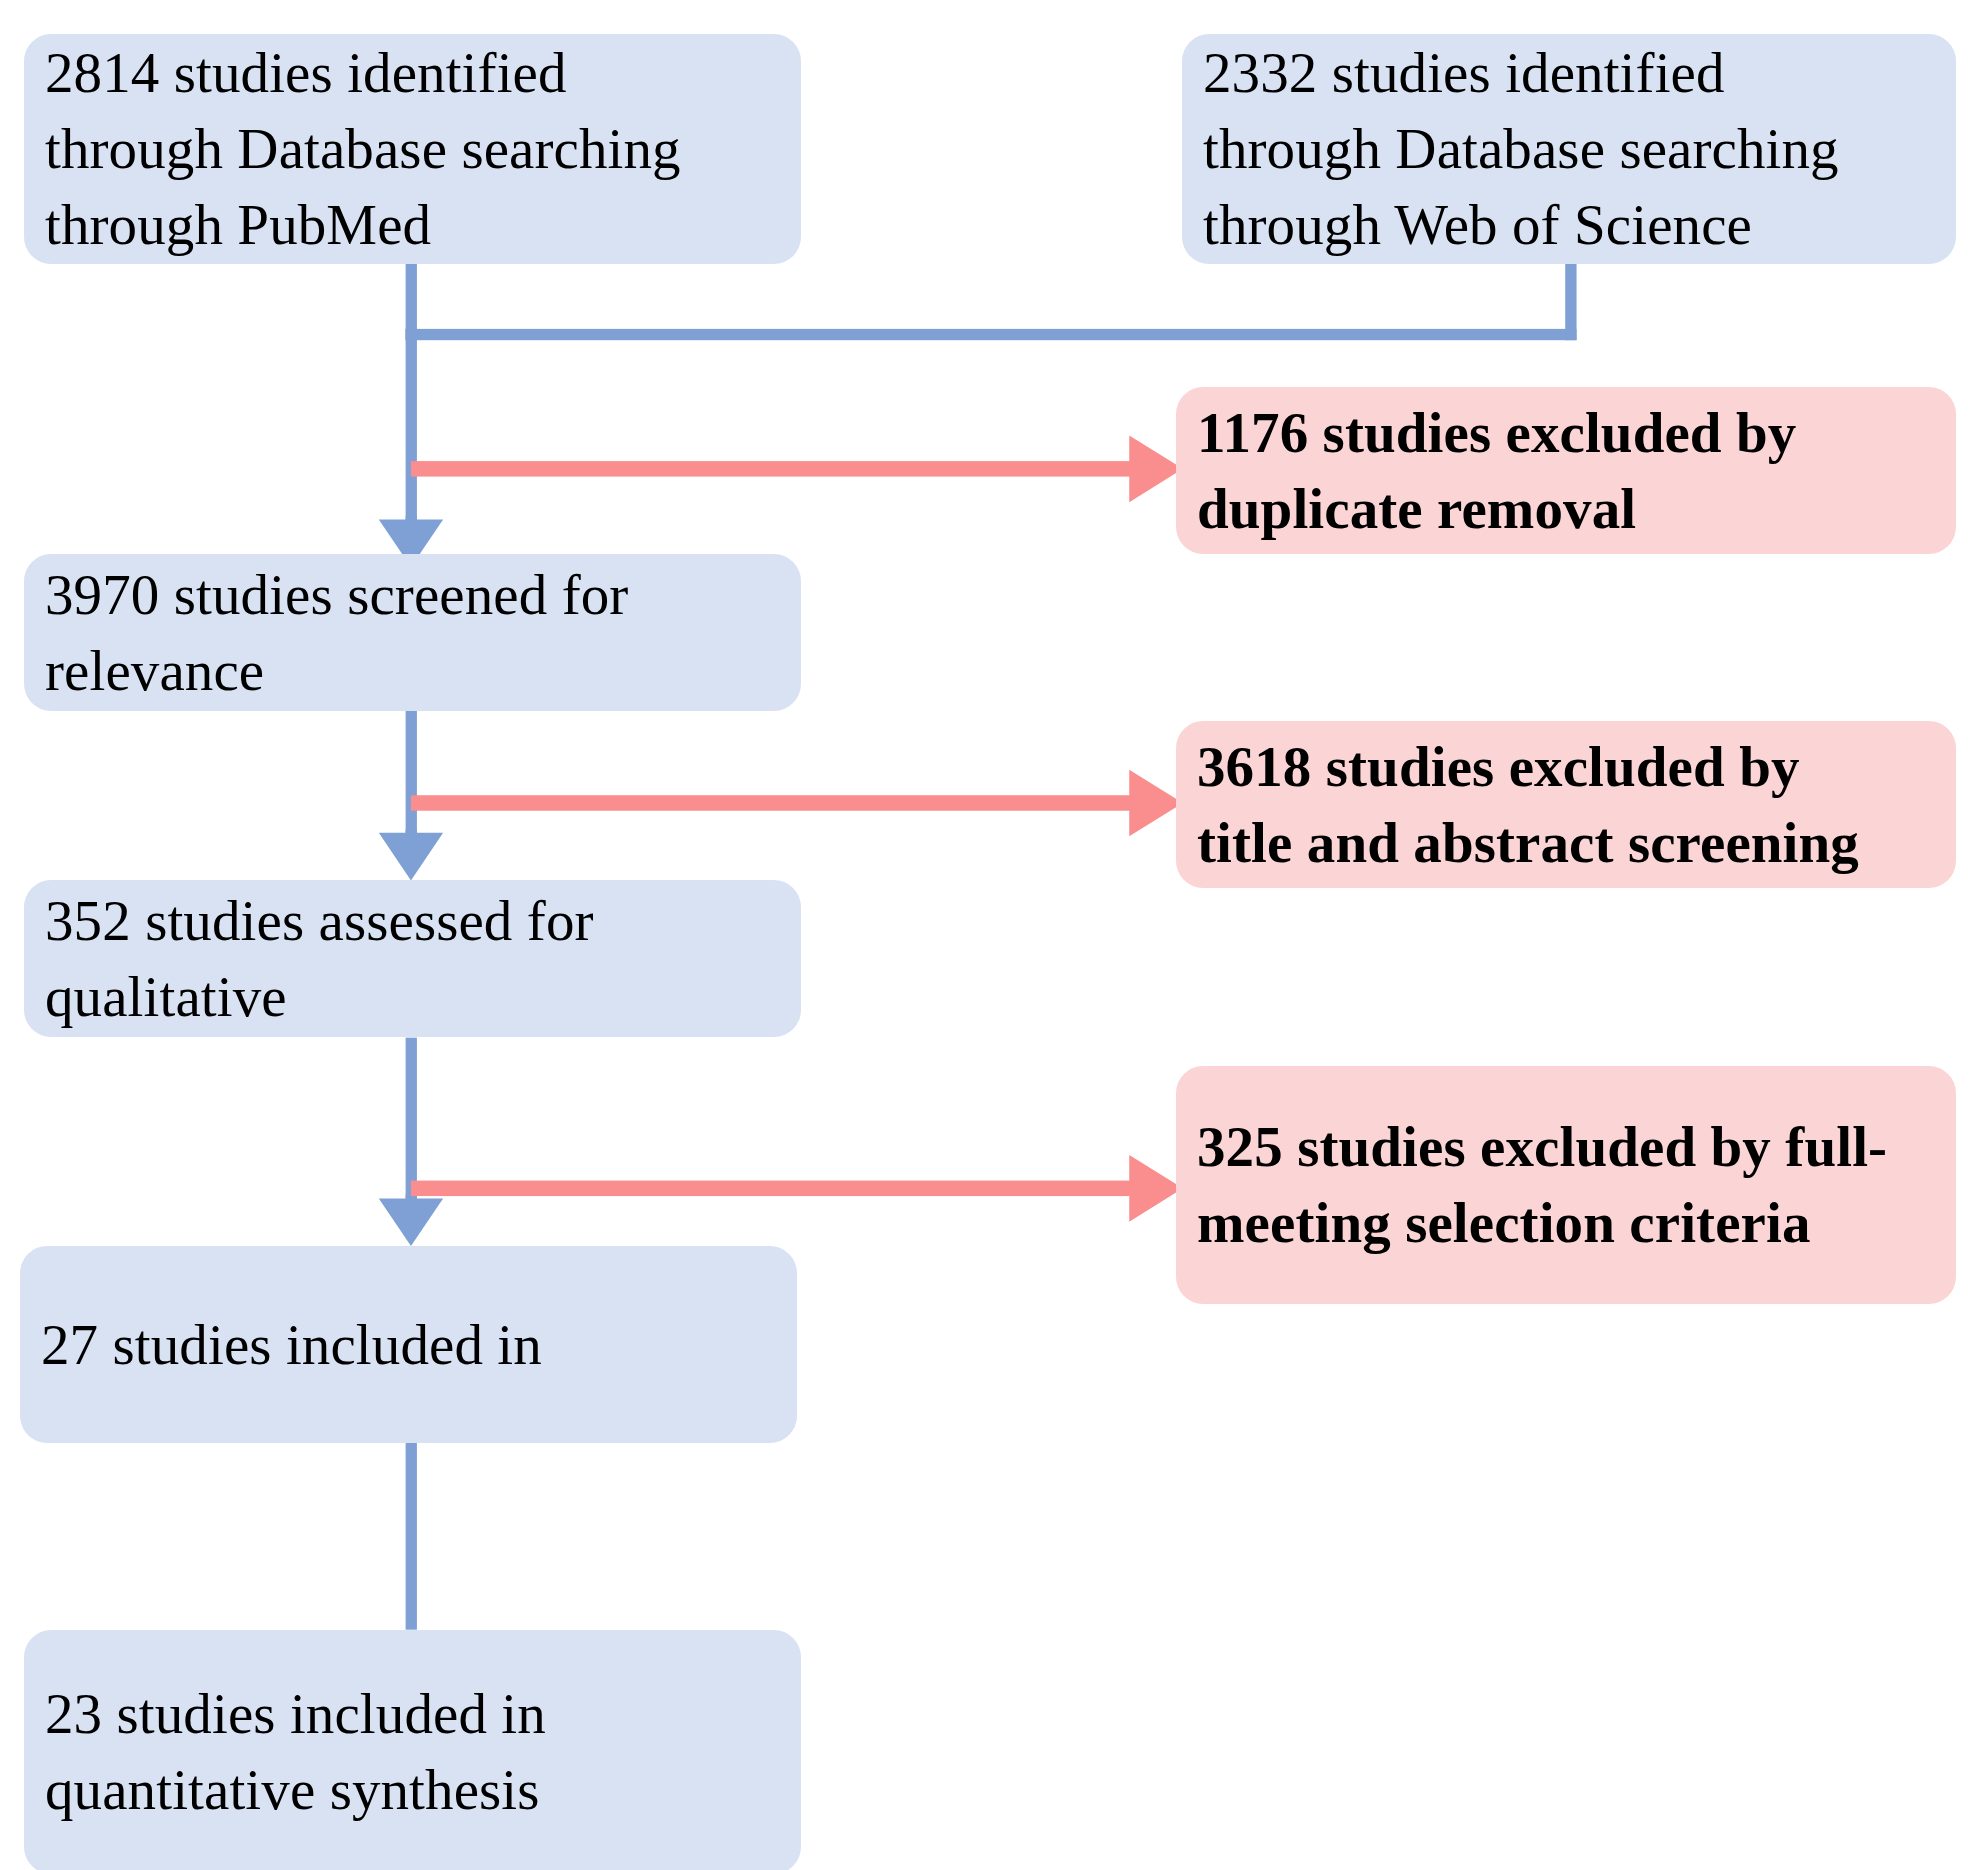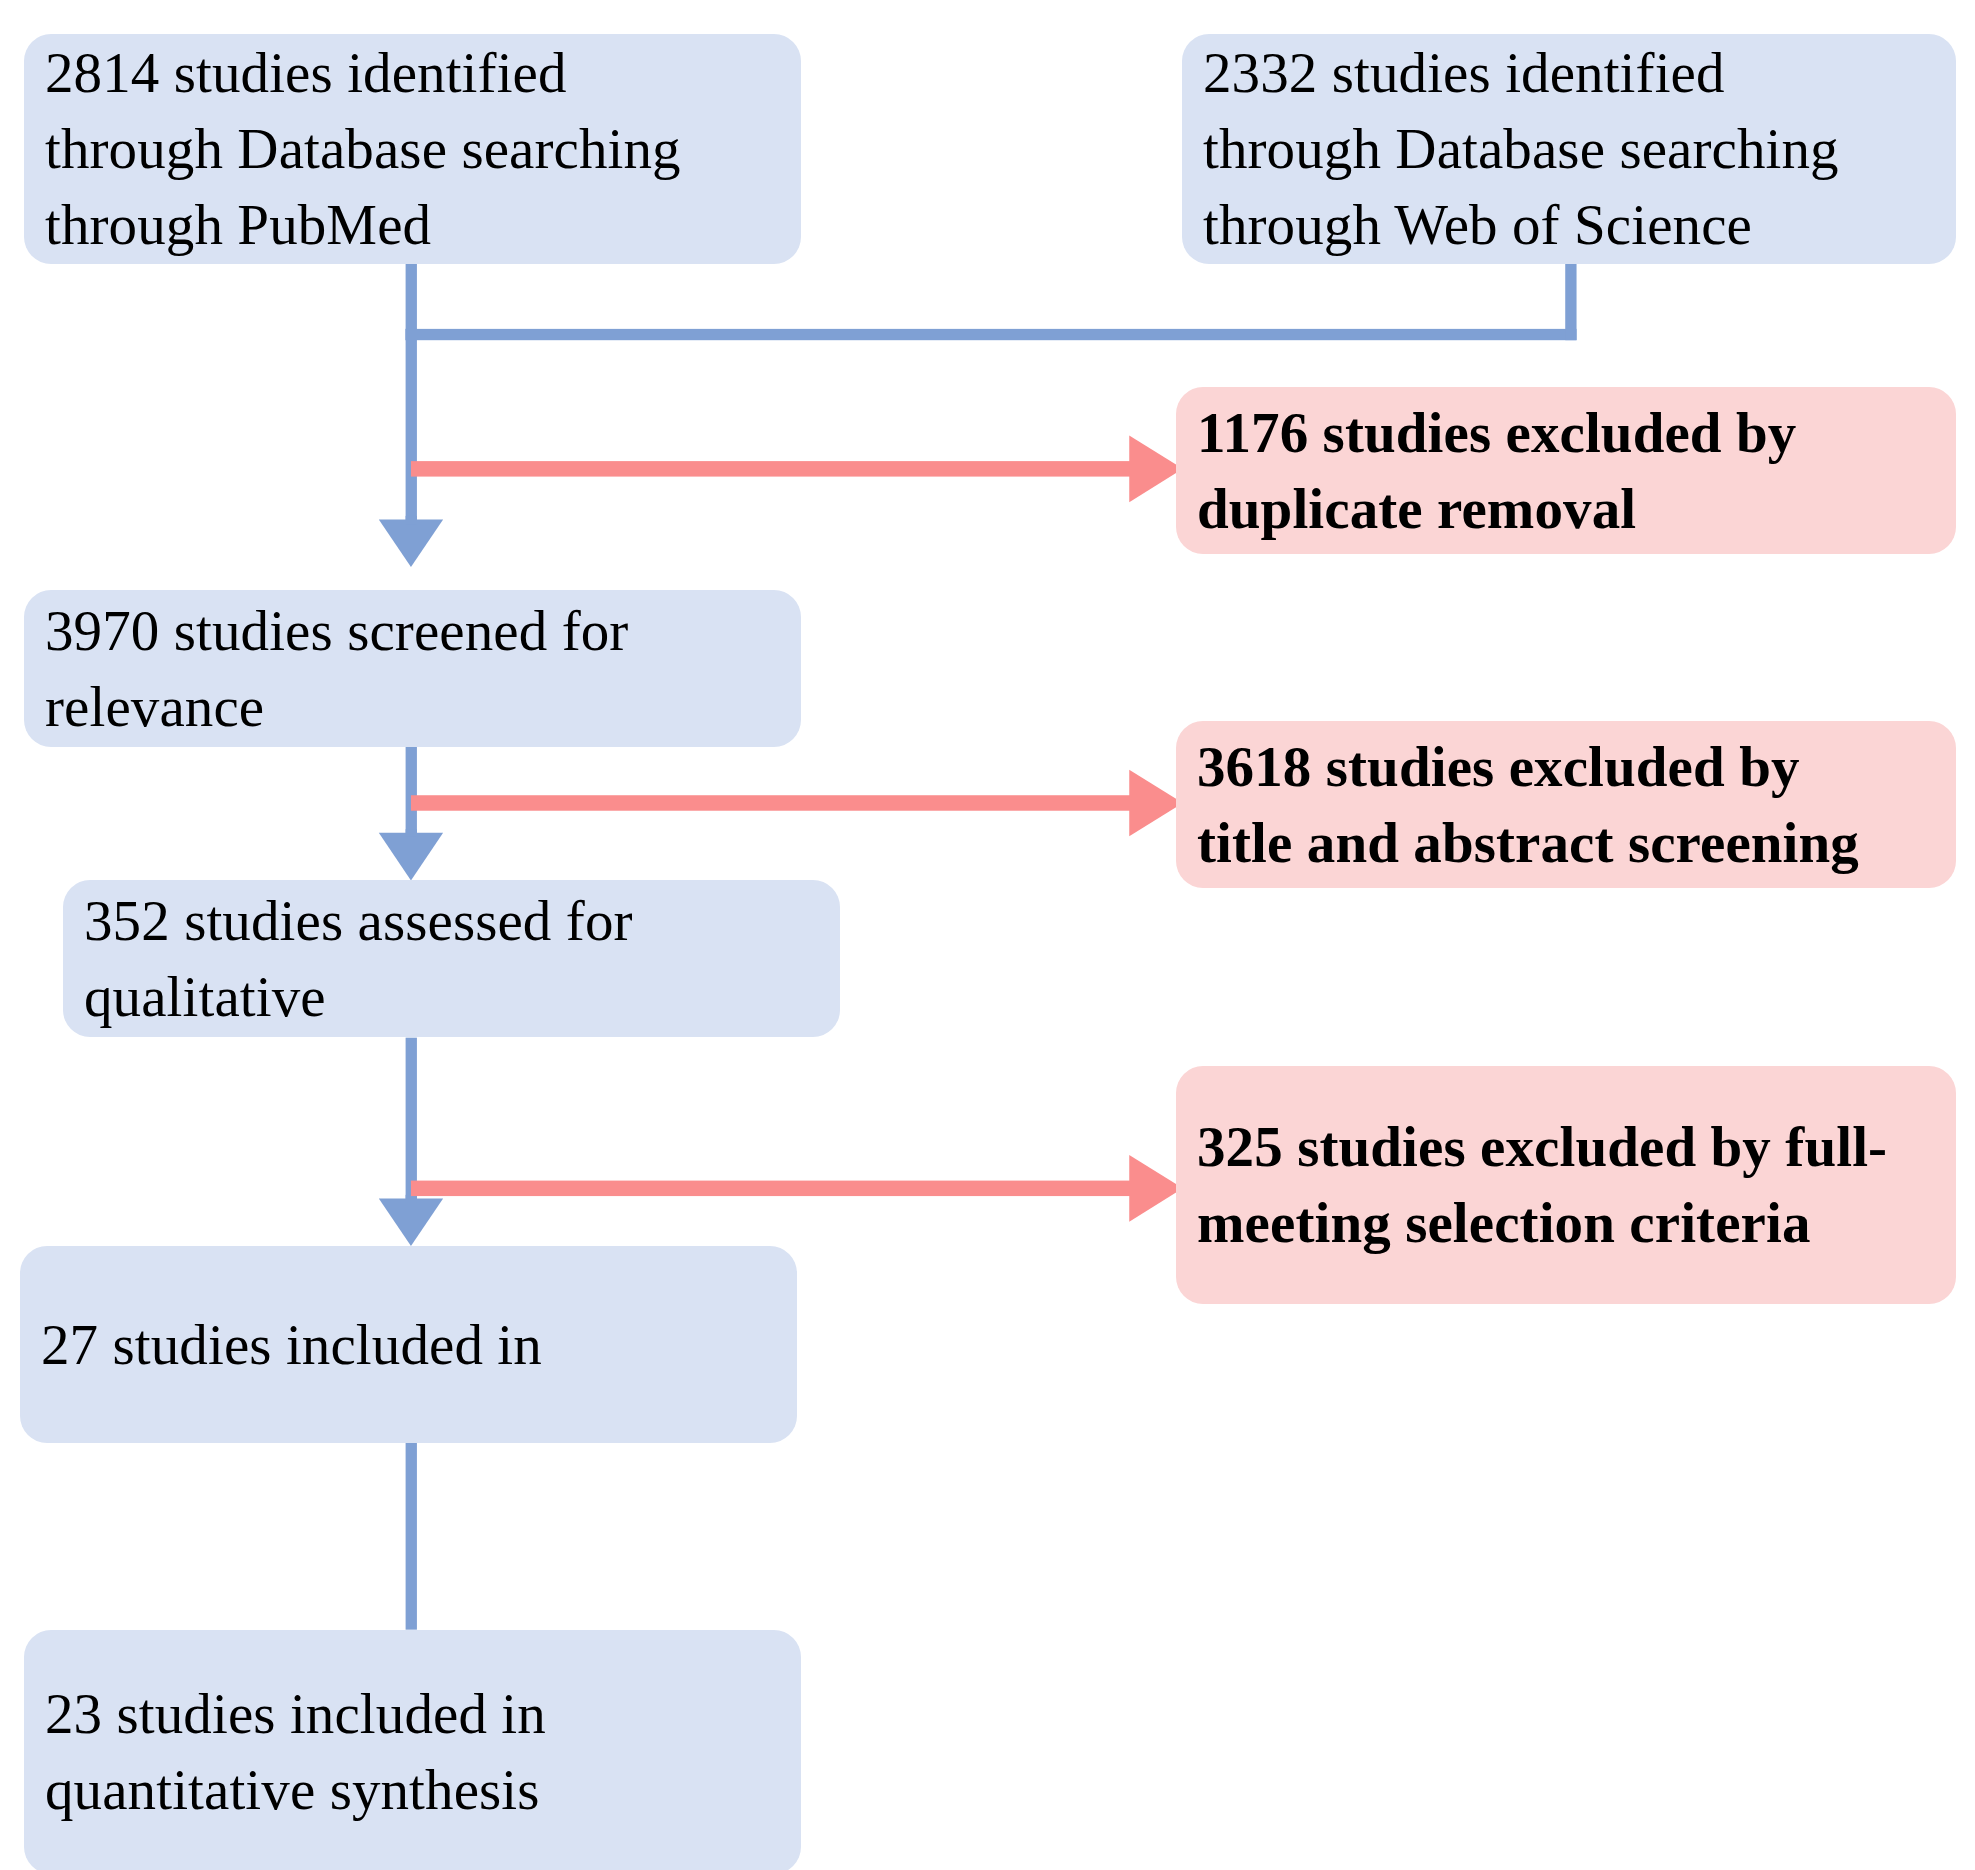--- a/index.html
+++ b/index.html
@@ -105,31 +105,31 @@
     <span class="line">2332 studies identified</span>
     <span class="line">through Database searching</span>
     <span class="line">through Web of Science</span>
   </div>
 
   <div class="node node-pink" style="left:1176px; top:387px; width:780px; height:167px;">
     <span class="line">1176 studies excluded by</span>
     <span class="line">duplicate removal</span>
   </div>
 
-  <div class="node node-blue" style="left:24px; top:554px; width:777px; height:157px;margin-top:36px;">
+  <div class="node node-blue" style="left:24px; top:554px; width:777px; height:157px;">
     <span class="line">3970 studies screened for</span>
     <span class="line">relevance</span>
   </div>
 
   <div class="node node-pink" style="left:1176px; top:721px; width:780px; height:167px;justify-content:center;">
     <span class="line">3618 studies excluded by</span>
     <span class="line">title and abstract screening</span>
   </div>
 
-  <div class="node node-blue" style="left:24px; top:880px; width:777px; height:157px;margin-left:39px;">
+  <div class="node node-blue" style="left:24px; top:880px; width:777px; height:157px;">
     <span class="line">352 studies assessed for</span>
     <span class="line">qualitative</span>
   </div>
 
   <div class="node node-pink" style="left:1176px; top:1066px; width:780px; height:238px;">
     <span class="line">325 studies excluded by full-</span>
     <span class="line">meeting selection criteria</span>
   </div>
 
   <div class="node node-blue" style="left:20px; top:1246px; width:777px; height:197px;gap:48px;">

